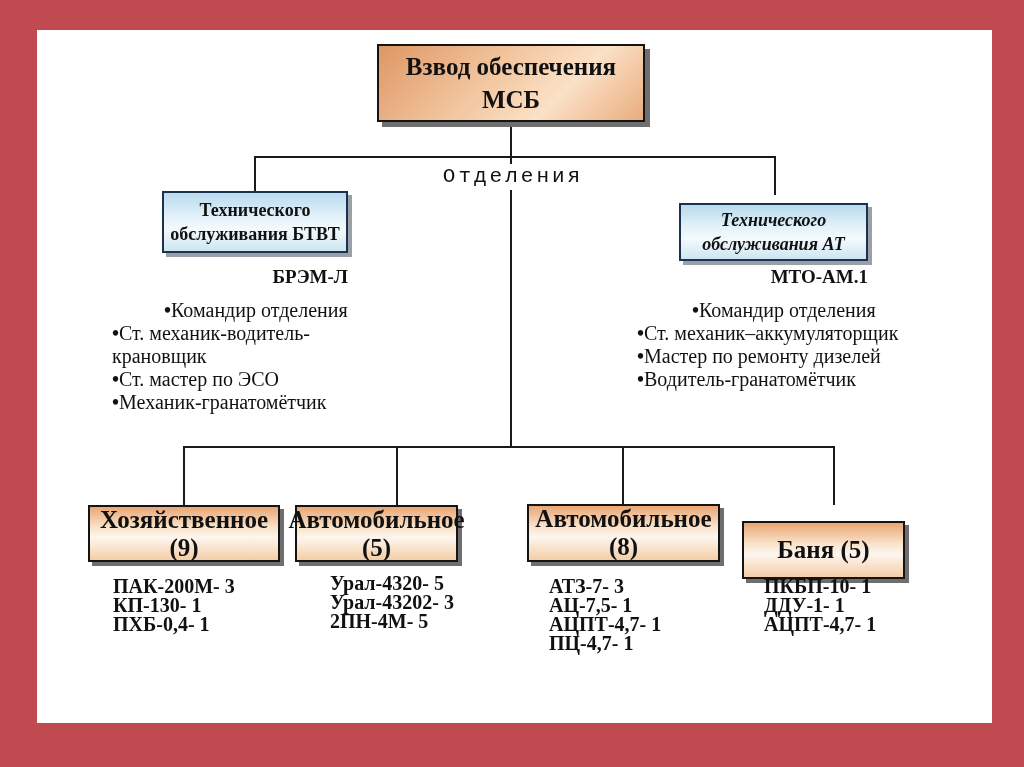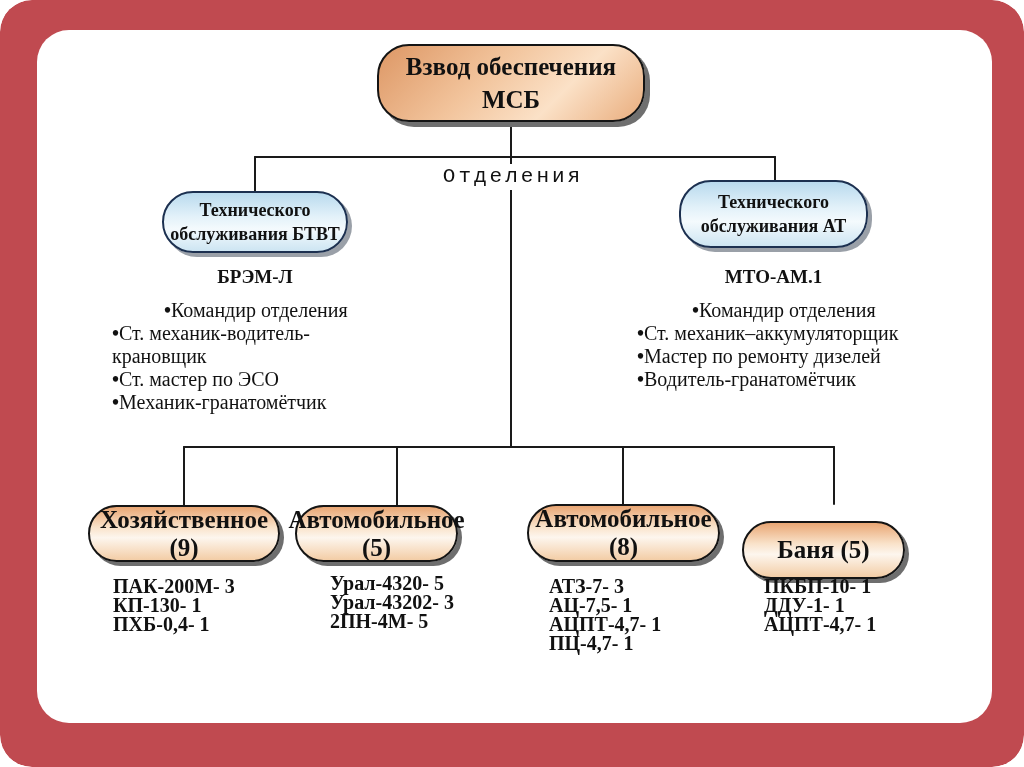--- a/index.html
+++ b/index.html
@@ -1,15 +1,15 @@
 <!DOCTYPE html>
 <html><head>
 <meta charset="utf-8">
 <style>
-  * { margin:0; padding:0; box-sizing:border-box;border-radius:32px; }
+  * { margin:0; padding:0; box-sizing:border-box; }
   html,body { width:1024px; height:767px; }
   body { font-family:"Liberation Serif", serif; color:#111; }
 
   .stage {
     position:relative; width:1024px; height:767px;
     background:#c04a50; overflow:hidden;
   }
   .panel {
     position:absolute; left:37px; top:30px; width:955px; height:693px;
     background:#ffffff;
@@ -33,21 +33,21 @@
     font-size:25px; line-height:33px;
   }
   .blue-box {
     background:linear-gradient(180deg,#b9daee 0%,#e2f1f9 40%,#f4fafd 62%,#cde5f2 100%);
     border:2px solid #1c3050;
     box-shadow:4px 4px 0 0 #9aa0a8;
     font-size:18px; line-height:24px;
     padding:12px 6px;
   }
   .blue-box.left  { left:162px; top:191px; width:186px; height:62px; }
-  .blue-box.right { left:679px; top:180px; width:189px; height:68px; }
+  .blue-box.right { left:679px; top:203px; width:189px; height:58px;font-style:italic; }
 
   .orange-box {
     background:linear-gradient(180deg,#e9a674 0%,#f9e2c9 38%,#fdf6ee 58%,#f3cda6 100%);
     border:2px solid #141414;
     box-shadow:4px 4px 0 0 #6e6e6e;
     font-size:25px;
   }
   .orange-box.u1 { left:88px;  top:505px; width:192px; height:57px; }
   .orange-box.u2 { left:295px; top:505px; width:163px; height:57px; }
   .orange-box.u3 { left:527px; top:504px; width:193px; height:58px; }
@@ -56,21 +56,21 @@
   
   .sections-label {
     position:absolute; left:413px; top:164px; width:200px;
     text-align:center; background:#ffffff;
     font-family:"Liberation Mono", monospace;
     font-size:21px; letter-spacing:3px; line-height:26px;
     z-index:3;
   }
 
   .vehicle-title {
-    position:absolute; text-align:center; font-weight:bold; font-size:19px;
+    position:absolute; text-align:right; font-weight:bold; font-size:19px;
   }
   .vehicle-title.left  { left:162px; top:266px; width:186px; }
   .vehicle-title.right { left:679px; top:266px; width:189px; }
 
   .personnel {
     position:absolute; list-style:none;
     font-size:20px; line-height:23px; font-weight:normal;
   }
   .personnel.left  { left:112px; top:299px; width:262px; }
   .personnel.right { left:637px; top:299px; width:280px; }

